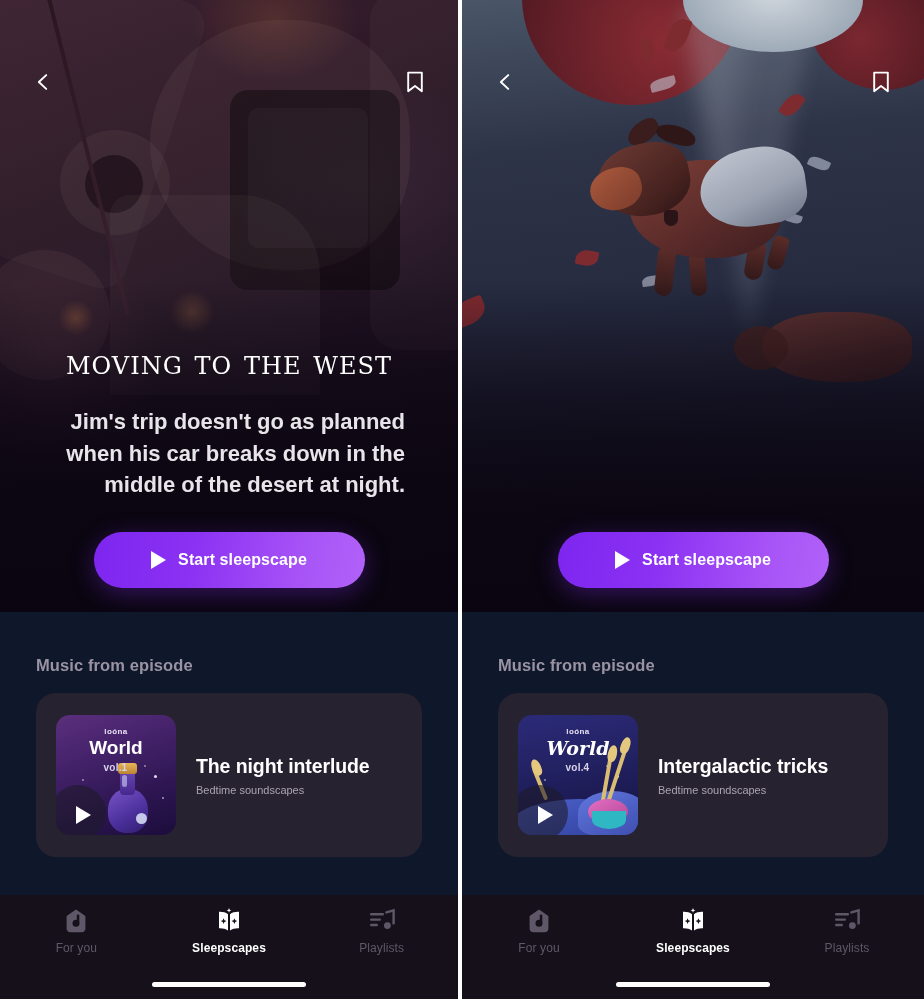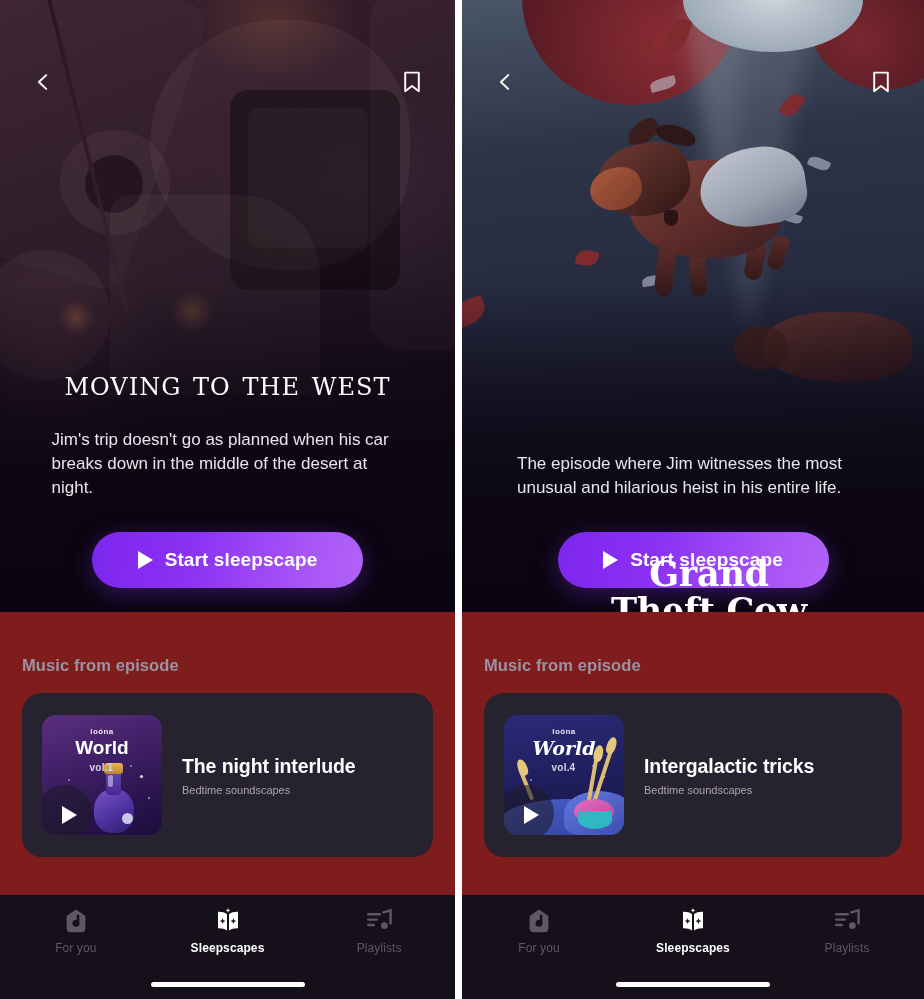--- a/index.html
+++ b/index.html
@@ -8,21 +8,21 @@
     background:#0a0510;
     font-family:"Liberation Sans", sans-serif;
     -webkit-font-smoothing:antialiased;
   }
   .screens{ display:flex; width:924px; height:999px; }
   .phone{
     position:relative; width:462px; height:999px;
     overflow:hidden; background:#0a0510;
     display:flex; flex-direction:column;
   }
-  .phone.left{ border-right:7px solid #ffffff; }
+  .phone.left{ border-right:4px solid #ffffff; }
 
   
   .hero{
     position:relative; width:100%; height:612px; flex:0 0 612px;
     overflow:hidden;
   }
   .hero-art{ position:absolute; inset:0; }
 
   
   .art-west{
@@ -172,40 +172,40 @@
   .ep-title.west{
     font-family:"DejaVu Serif", serif;
     font-size:34px; font-weight:400; letter-spacing:1px;
     font-variant:small-caps; text-transform:lowercase;
   }
   .ep-title.cow{
     font-family:"DejaVu Serif", serif;
     font-size:35px; font-weight:700; letter-spacing:-.3px;
   }
   .ep-desc{
-    color:#e7e5ea; font-size:17px; line-height:1.42; text-align:left;
-    max-width:352px; font-weight:400; margin-bottom:32px;
+    color:#e7e5ea; font-size:22px; line-height:1.42; text-align:right;
+    max-width:352px; font-weight:700; margin-bottom:32px;
   }
   .start-btn{
     display:flex; align-items:center; justify-content:center; gap:12px;
     width:271px; height:56px; border-radius:28px; border:none; cursor:pointer;
     background:linear-gradient(100deg,#7d26ef 0%,#8b31f3 36%,#a855f7 78%,#b162f8 100%);
     box-shadow:0 6px 24px rgba(130,45,235,.35);
-    color:#fff; font-size:19px; font-weight:700; letter-spacing:.1px;
+    color:#fff; font-size:16px; font-weight:700; letter-spacing:.1px;
     font-family:"Liberation Sans", sans-serif;
     text-align:right;
   }
   .play-tri{
     width:0;height:0;border-left:15px solid #fff;
     border-top:9px solid transparent;border-bottom:9px solid transparent;
   }
 
   
   .body-area{
-    flex:1 1 auto; background:#7f1d1d; padding:0 22px; position:relative;
+    flex:1 1 auto; background:#0f172a; padding:0 36px; position:relative;
   }
   .section-title{
     color:#9a93a3; font-size:16.5px; font-weight:700; letter-spacing:.1px;
     padding-top:44px; padding-bottom:18px;
   }
   .track-card{
     display:flex; align-items:center; gap:20px;
     background:#272230; border-radius:20px; padding:22px 20px;
     cursor:pointer;
   }
@@ -461,21 +461,20 @@
           <svg width="20" height="24" viewBox="0 0 20 24" fill="none">
             <path d="M3.2 2.6h13.6v18.6l-6.8-5.2-6.8 5.2z" stroke="#fff" stroke-width="1.9" stroke-linejoin="round"></path>
           </svg>
         </div>
       </div>
 
       <div class="hero-fade"></div>
 
       <div class="hero-content">
         <div class="ep-title cow">Grand Theft Cow</div>
-        <div class="ep-desc">The episode where Jim witnesses the most unusual and hilarious heist in his entire life.</div>
         <button class="start-btn">
           <span class="play-tri"></span>
           <span>Start sleepscape</span>
         </button>
       </div>
     </div>
 
     <div class="body-area">
       <div class="section-title">Music from episode</div>
 

